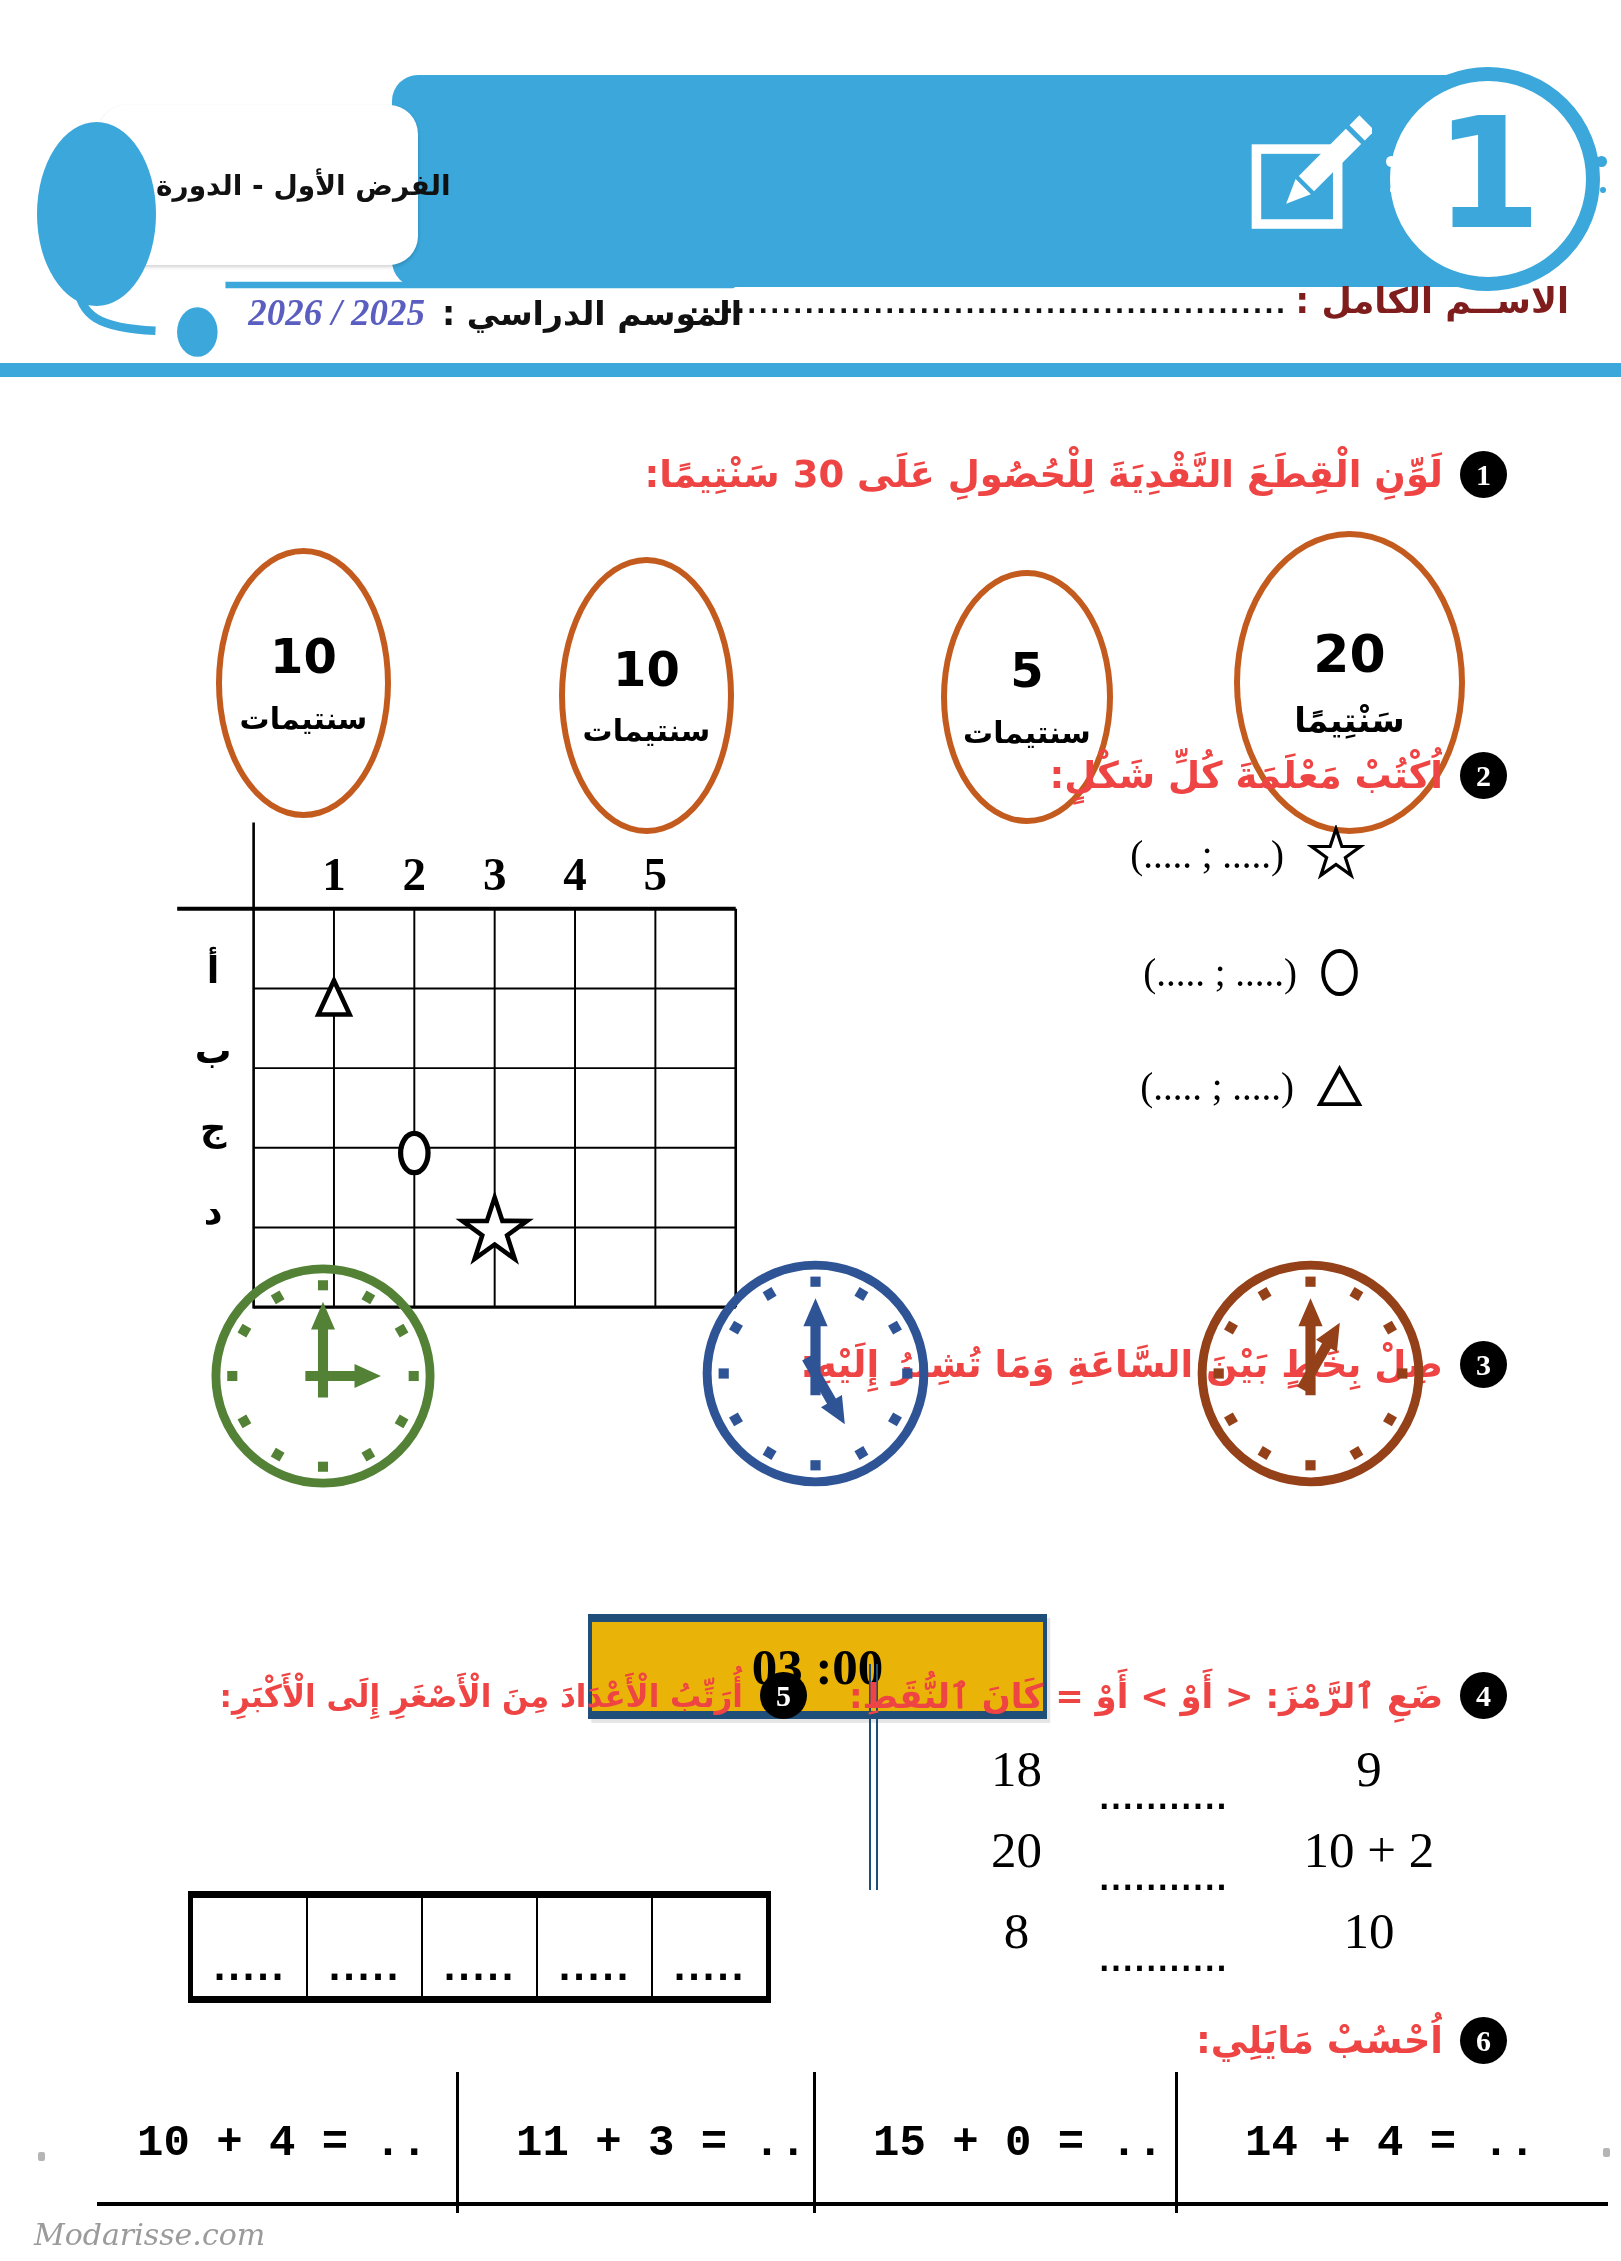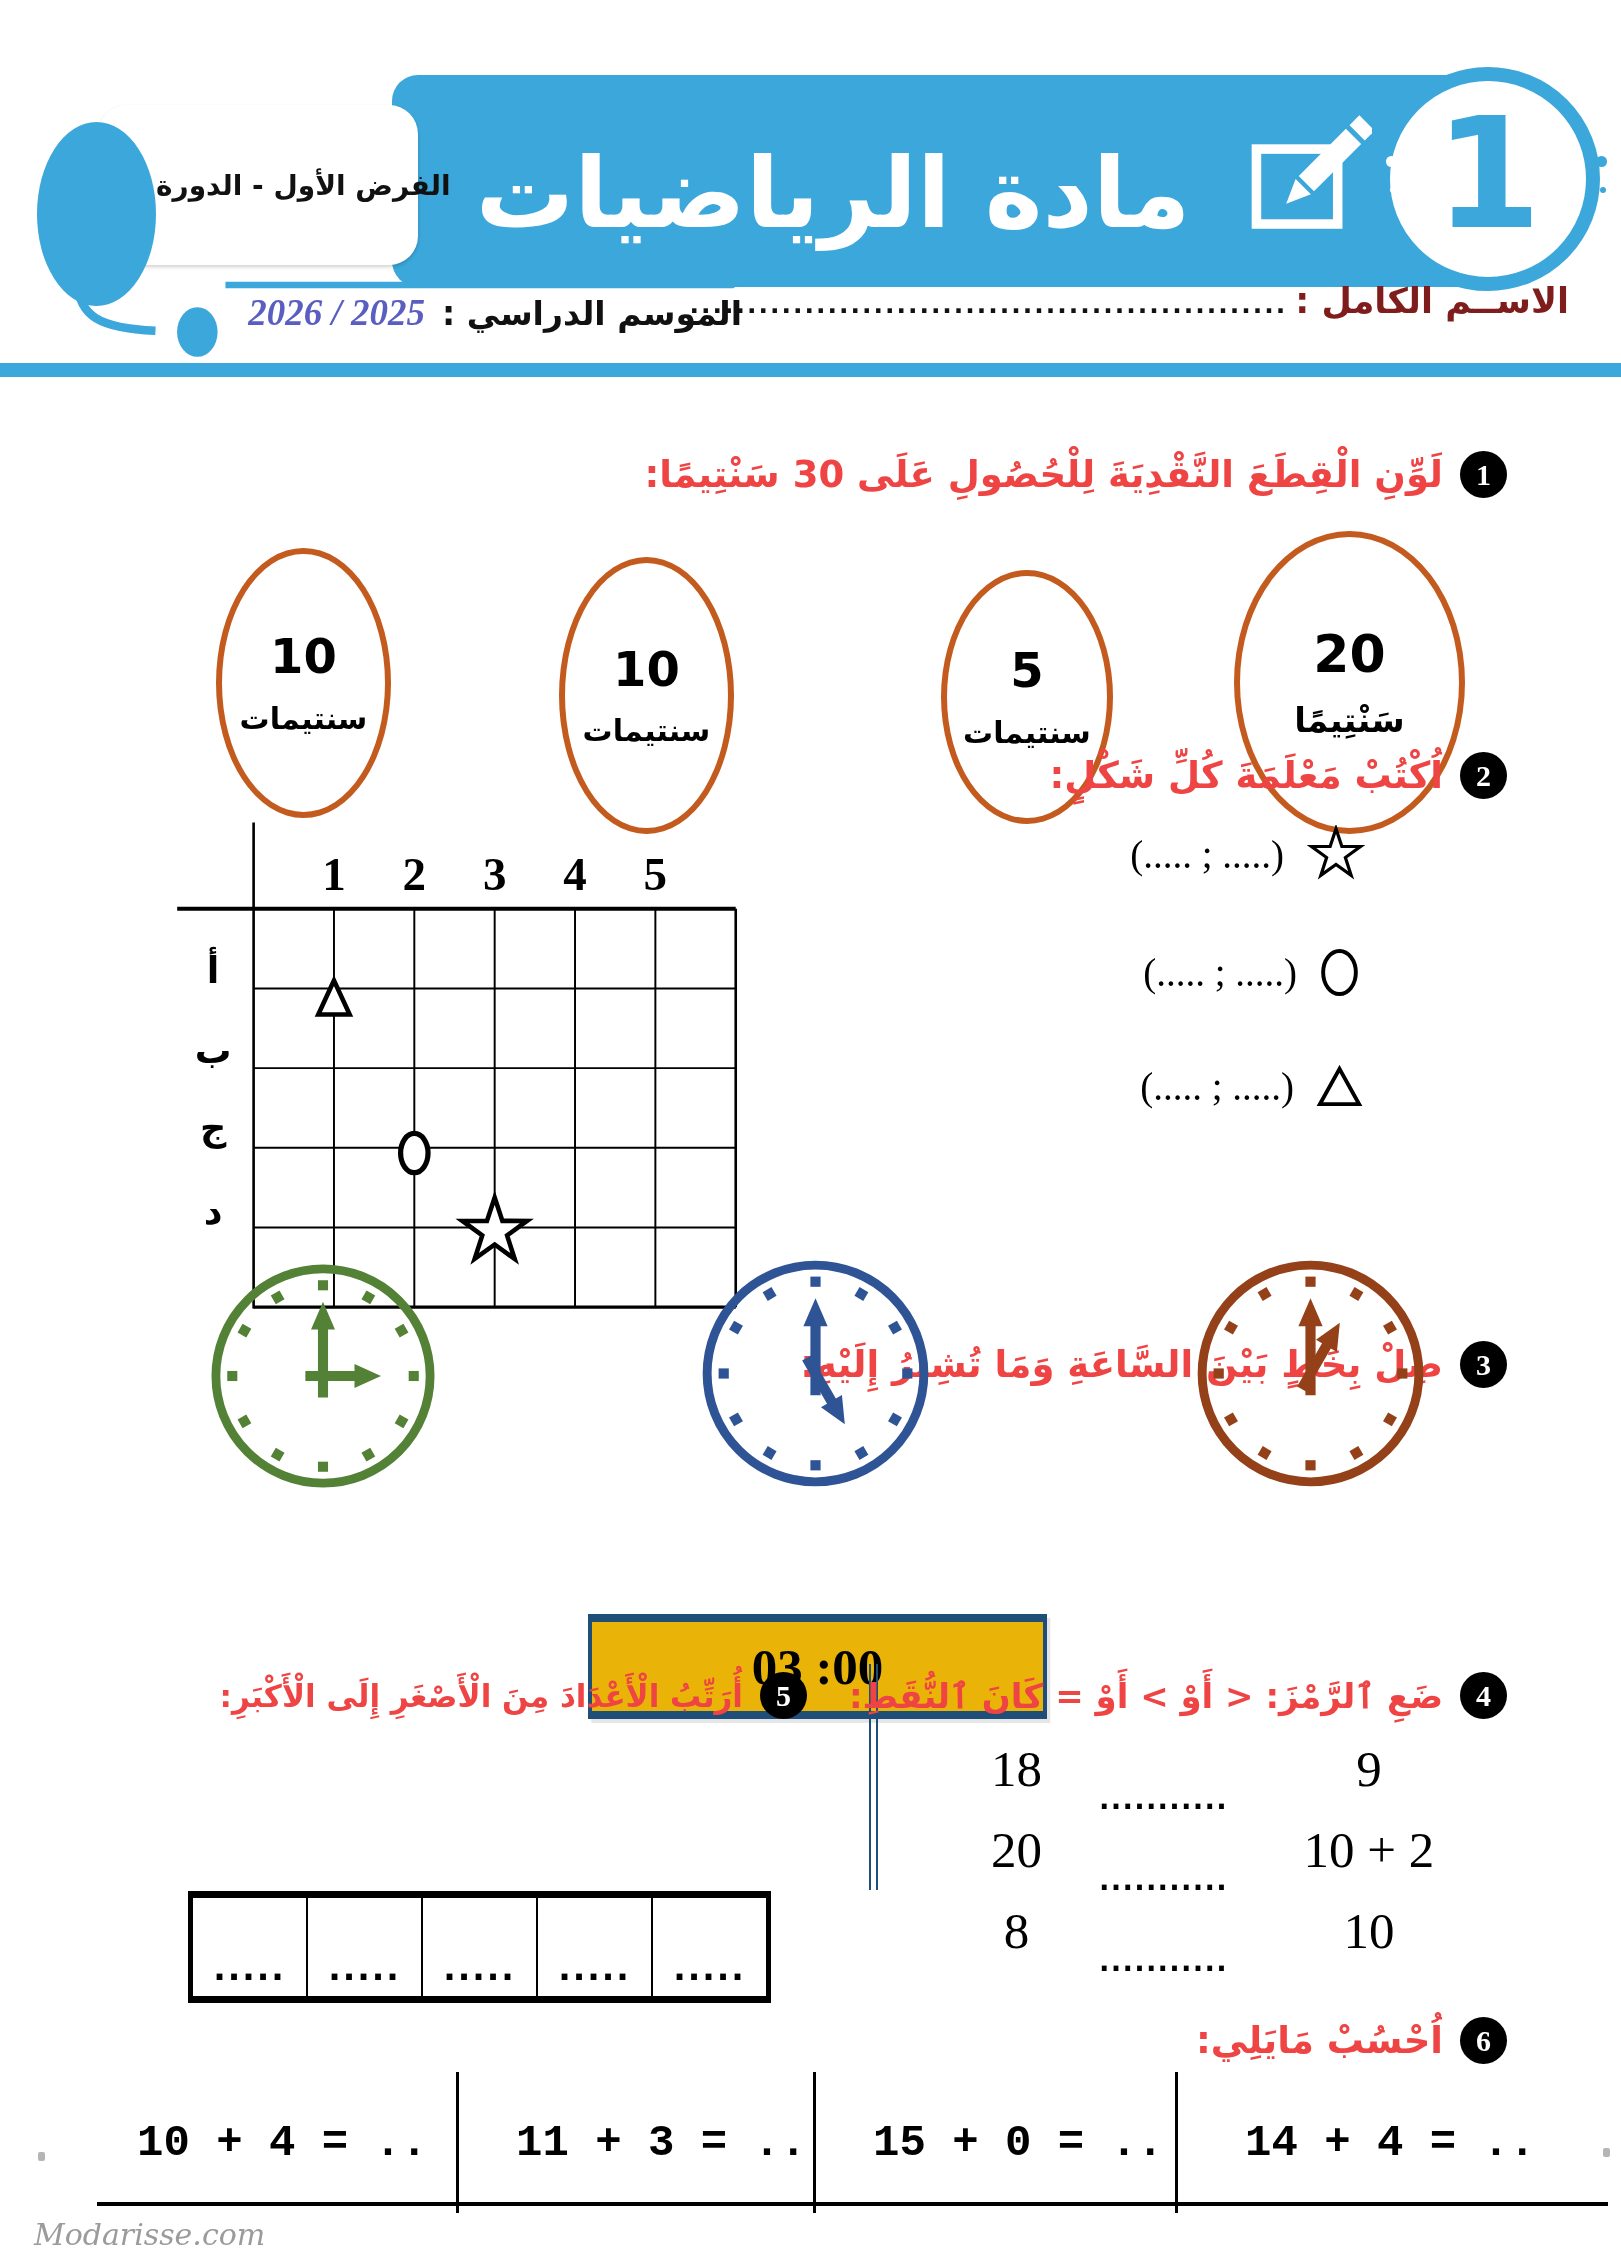--- a/index.html
+++ b/index.html
@@ -65,23 +65,20 @@
              font-size:30px;color:#9b9b9b;}
   .stray{width:6.5px;height:9.2px;background:#b5b5b5;border-radius:2px;}
 </style>
 </head>
 <body>
 
 <div id="page">
 
   <div class="abs band"></div>
 
-  <div class="abs subject-title">
-    <span>مادة الرياضيات</span>
-  </div>
 
   <svg class="abs" style="left:1245px;top:112px" width="127" height="144" viewBox="0 0 200 220">
     <rect x="18" y="55" width="128" height="118" fill="none" stroke="#fff" stroke-width="15"></rect>
     <g fill="#fff" transform="translate(120,86) rotate(45)">
       <rect x="-17" y="-72" width="34" height="105"></rect>
       <polygon points="-17,40 17,40 0,78"></polygon>
       <rect x="-17" y="-102" width="34" height="22"></rect>
     </g>
   </svg>
 

